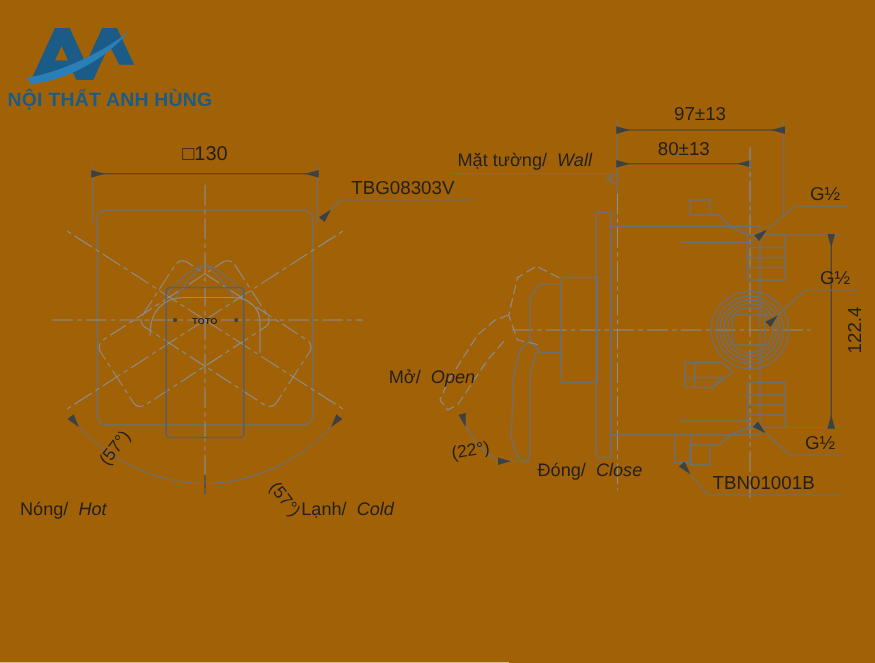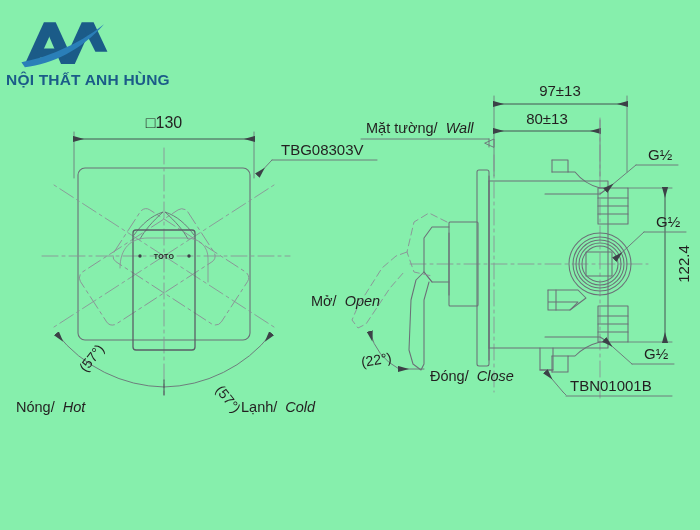--- a/index.html
+++ b/index.html
@@ -8,21 +8,21 @@
     padding: 0;
     background: #ffffff;
   }
   body {
     font-family: "Liberation Sans", sans-serif;
   }
   #page {
     position: relative;
     width: 700px;
     height: 530px;
-    background: #86efac;
+    background: #a16207;
     overflow: hidden;
     text-align: center;
   }
   #drawing-svg {
     position: absolute;
     left: 0;
     top: 0;
     width: 700px;
     height: 530px;
   }

